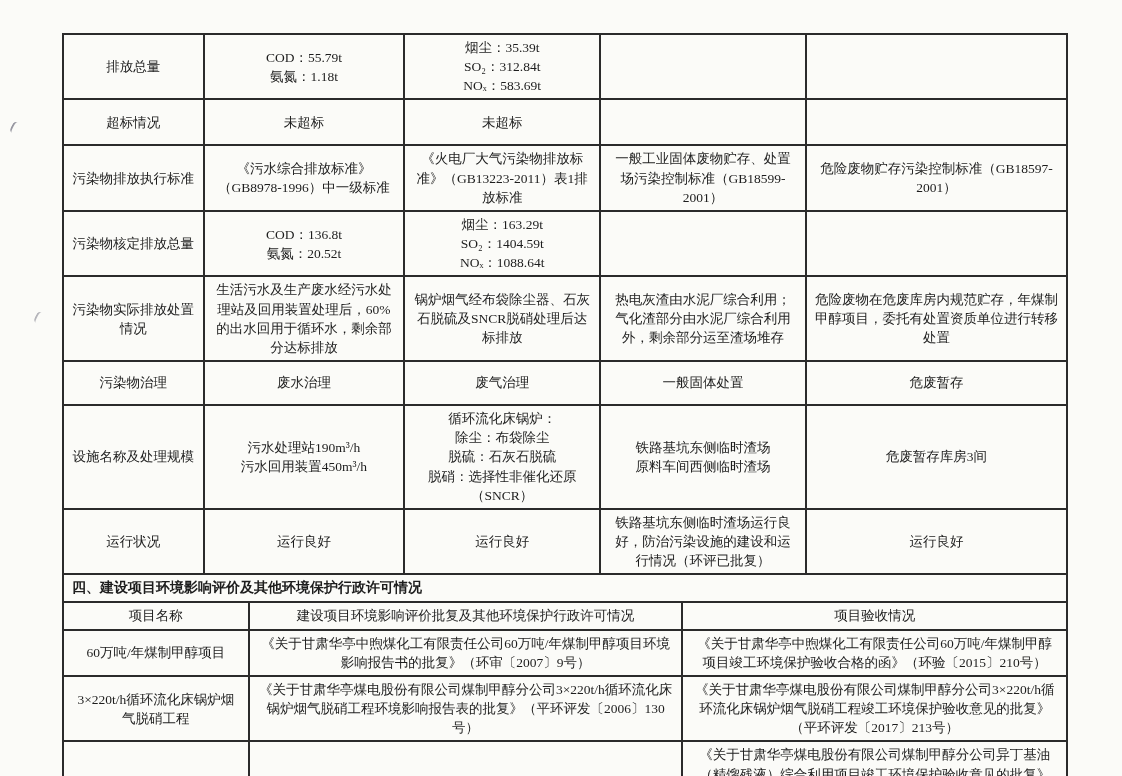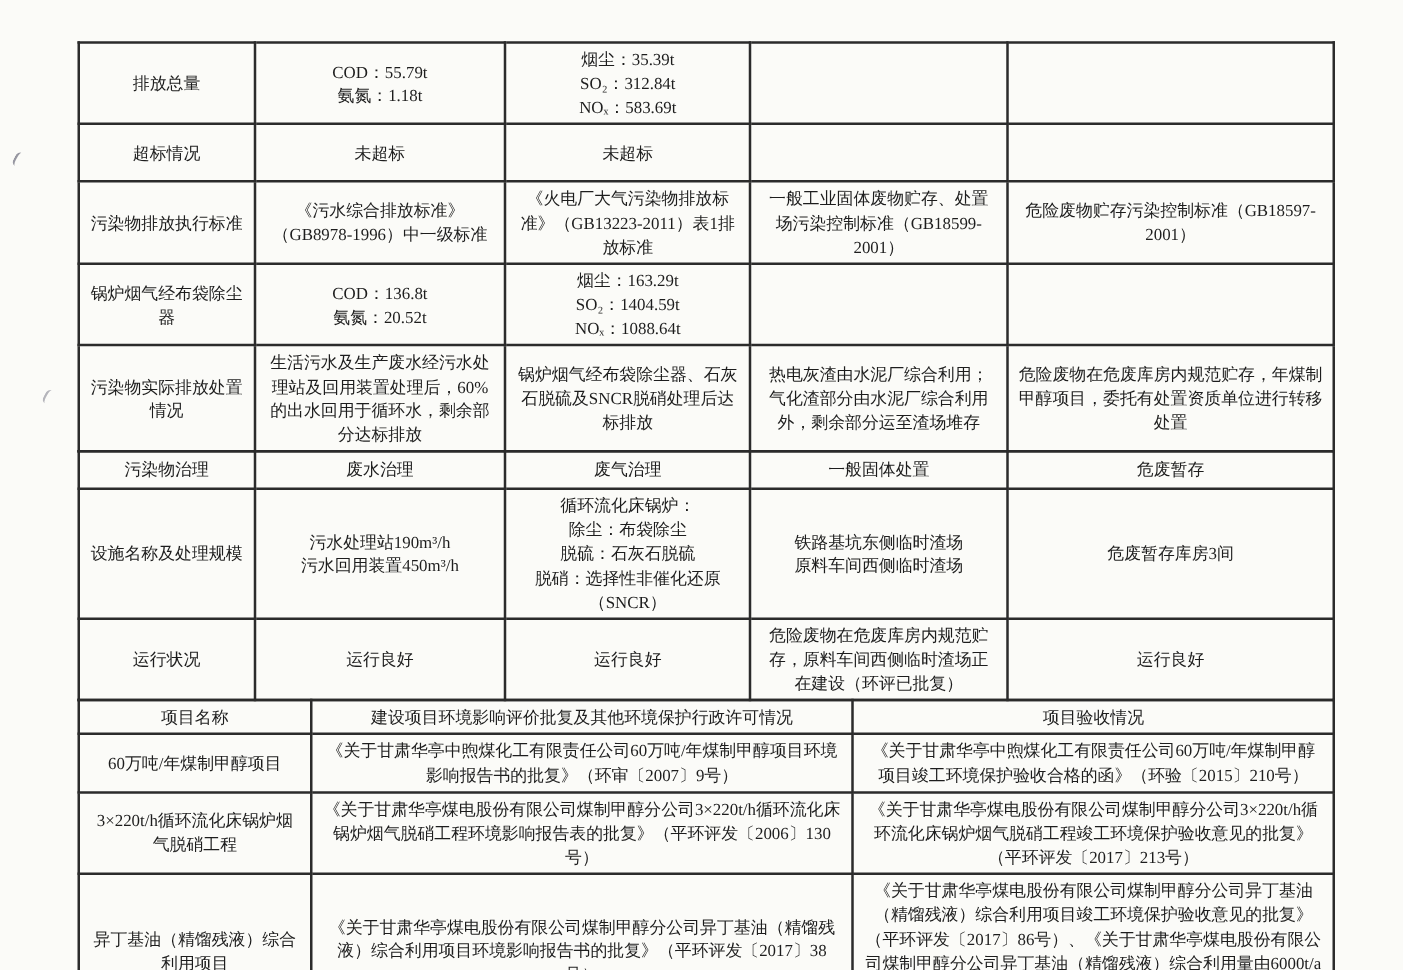--- a/index.html
+++ b/index.html
@@ -49,21 +49,21 @@
     padding: 4px 8px;
     line-height: 1.3;
     background: transparent;
   }
   
   #emissions-table tr:nth-child(1) { height: 59px; }
   #emissions-table tr:nth-child(2) { height: 46px; }
   #emissions-table tr:nth-child(3) { height: 44px; }
   #emissions-table tr:nth-child(4) { height: 45px; }
   #emissions-table tr:nth-child(5) { height: 57px; }
-  #facilities-table tr:nth-child(1) { height: 30px; }
+  #facilities-table tr:nth-child(1) { height: 44px; }
   #facilities-table tr:nth-child(2) { height: 77px; }
   #facilities-table tr:nth-child(3) { height: 55px; }
   #projects-table tr:nth-child(1) { height: 26px; padding-left: 39px; }
   #projects-table tr:nth-child(2) { height: 44px; padding-left: 17px; }
   #projects-table tr:nth-child(3) { height: 50px; }
   #projects-table tr:nth-child(4) { height: 72px; }
   #projects-table tr:nth-child(5) { height: 46px; }
   #projects-table tr:nth-child(6) { height: 38px; }
   
   .pen-mark {
@@ -112,21 +112,21 @@
           <td></td>
         </tr>
         <tr>
           <td class="bold">污染物排放执行标准</td>
           <td>《污水综合排放标准》（GB8978-1996）中一级标准</td>
           <td>《火电厂大气污染物排放标准》（GB13223-2011）表1排放标准</td>
           <td>一般工业固体废物贮存、处置场污染控制标准（GB18599-2001）</td>
           <td>危险废物贮存污染控制标准（GB18597-2001）</td>
         </tr>
         <tr>
-          <td class="bold">锅炉烟气经布袋除尘器</td>
+          <td class="bold">污染物核定排放总量</td>
           <td>COD：136.8t
 氨氮：20.52t</td>
           <td>烟尘：163.29t
 SO₂：1404.59t
 NOₓ：1088.64t</td>
           <td></td>
           <td></td>
         </tr>
         <tr>
           <td class="bold">污染物实际排放处置情况</td>
@@ -164,26 +164,27 @@
 脱硫：石灰石脱硫
 脱硝：选择性非催化还原（SNCR）</td>
           <td>铁路基坑东侧临时渣场
 原料车间西侧临时渣场</td>
           <td>危废暂存库房3间</td>
         </tr>
         <tr>
           <td class="bold">运行状况</td>
           <td>运行良好</td>
           <td>运行良好</td>
-          <td>危险废物在危废库房内规范贮存，原料车间西侧临时渣场正在建设（环评已批复）</td>
+          <td>铁路基坑东侧临时渣场运行良好，防治污染设施的建设和运行情况（环评已批复）</td>
           <td>运行良好</td>
         </tr>
       </tbody>
     </table>
 
+  <div class="section-title">四、建设项目环境影响评价及其他环境保护行政许可情况</div>
 
   <table id="projects-table">
       <colgroup>
         <col style="width: 18.5%;">
         <col style="width: 43.2%;">
         <col style="width: 38.3%;">
       </colgroup>
       <tbody>
         <tr>
           <td class="bold">项目名称</td>

